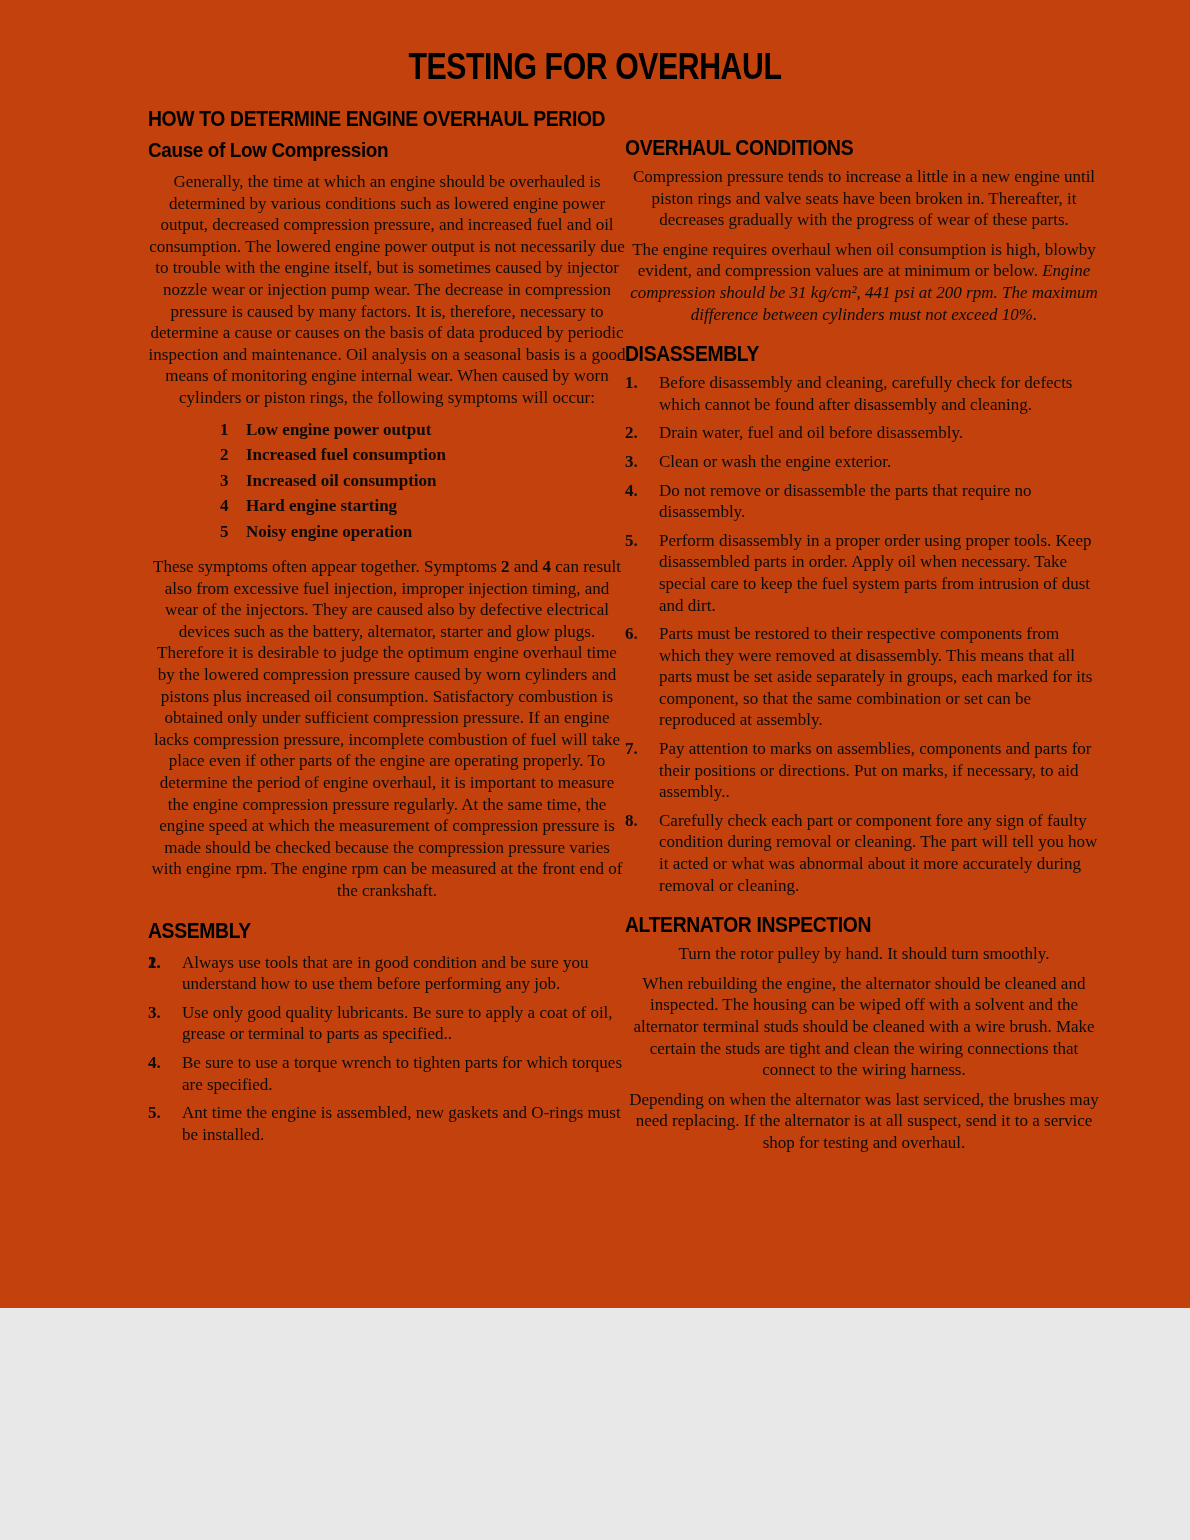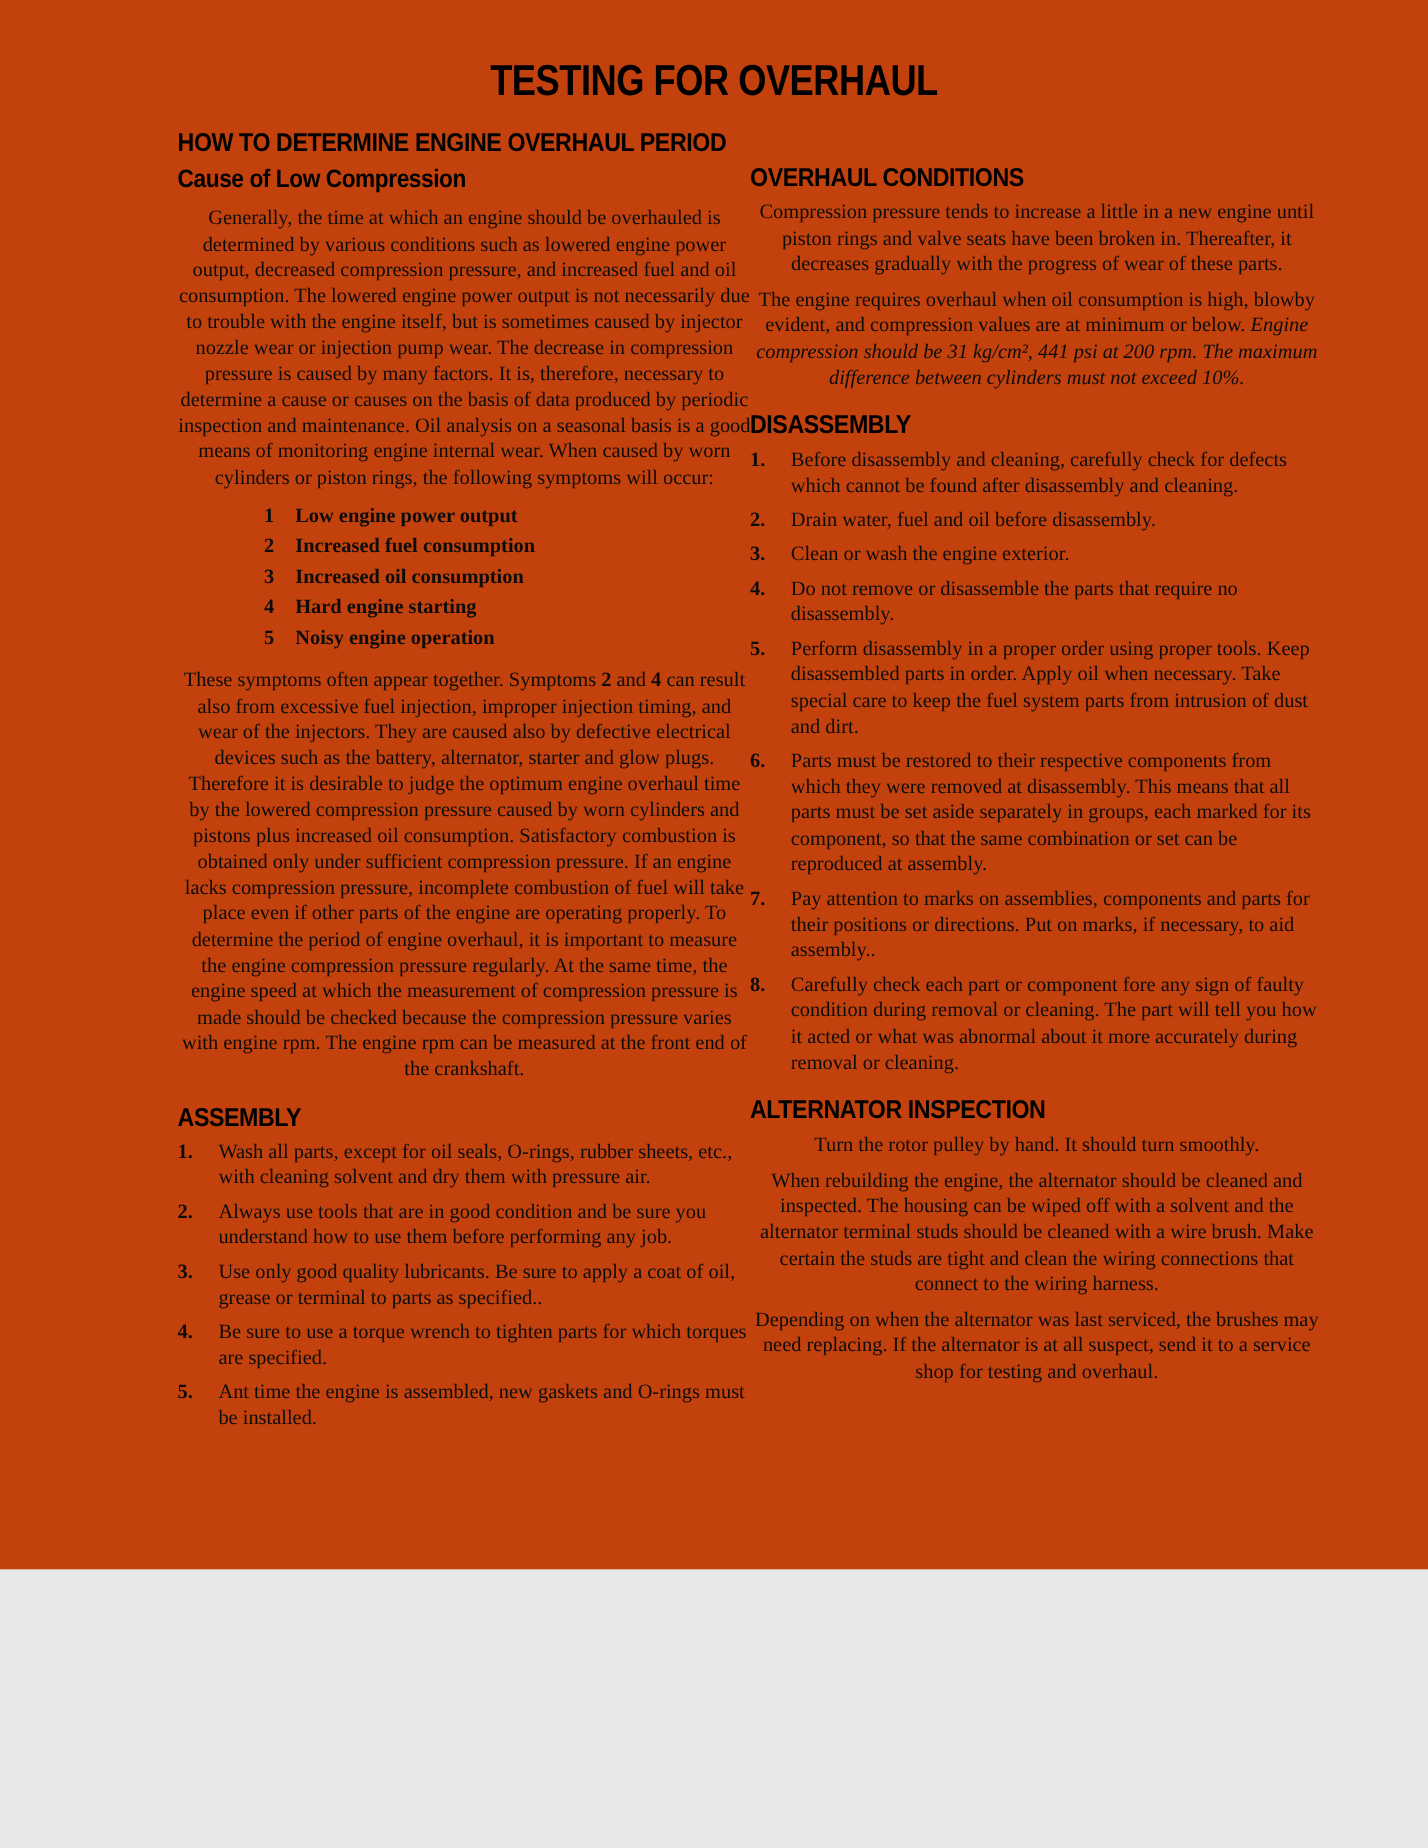--- a/index.html
+++ b/index.html
@@ -104,21 +104,20 @@
       </div>
     </div>
 
     <p class="body-par"><span>These symptoms often appear together. Symptoms </span><span class="b">2</span><span> and </span><span class="b">4</span><span> can result also from excessive fuel injection, improper injection timing, and wear of the injectors. They are caused also by defective electrical devices such as the battery, alternator, starter and glow plugs. Therefore it is desirable to judge the optimum engine overhaul time by the lowered compression pressure caused by worn cylinders and pistons plus increased oil consumption. Satisfactory combustion is obtained only under sufficient compression pressure. If an engine lacks compression pressure, incomplete combustion of fuel will take place even if other parts of the engine are operating properly. To determine the period of engine overhaul, it is important to measure the engine compression pressure regularly. At the same time, the engine speed at which the measurement of compression pressure is made should be checked because the compression pressure varies with engine rpm. The engine rpm can be measured at the front end of the crankshaft.</span></p>
 
 
     <div class="sec-head mt">ASSEMBLY</div>
     <div class="olist">
       <div class="oli">
         <span class="num">1.</span>
-        <span>Wash all parts, except for oil seals, O-rings, rubber sheets, etc., with cleaning solvent and dry them with pressure air.</span>
       </div>
       <div class="oli">
         <span class="num">2.</span>
         <span>Always use tools that are in good condition and be sure you understand how to use them before performing any job.</span>
       </div>
       <div class="oli">
         <span class="num">3.</span>
         <span>Use only good quality lubricants. Be sure to apply a coat of oil, grease or terminal to parts as specified..</span>
       </div>
       <div class="oli">

